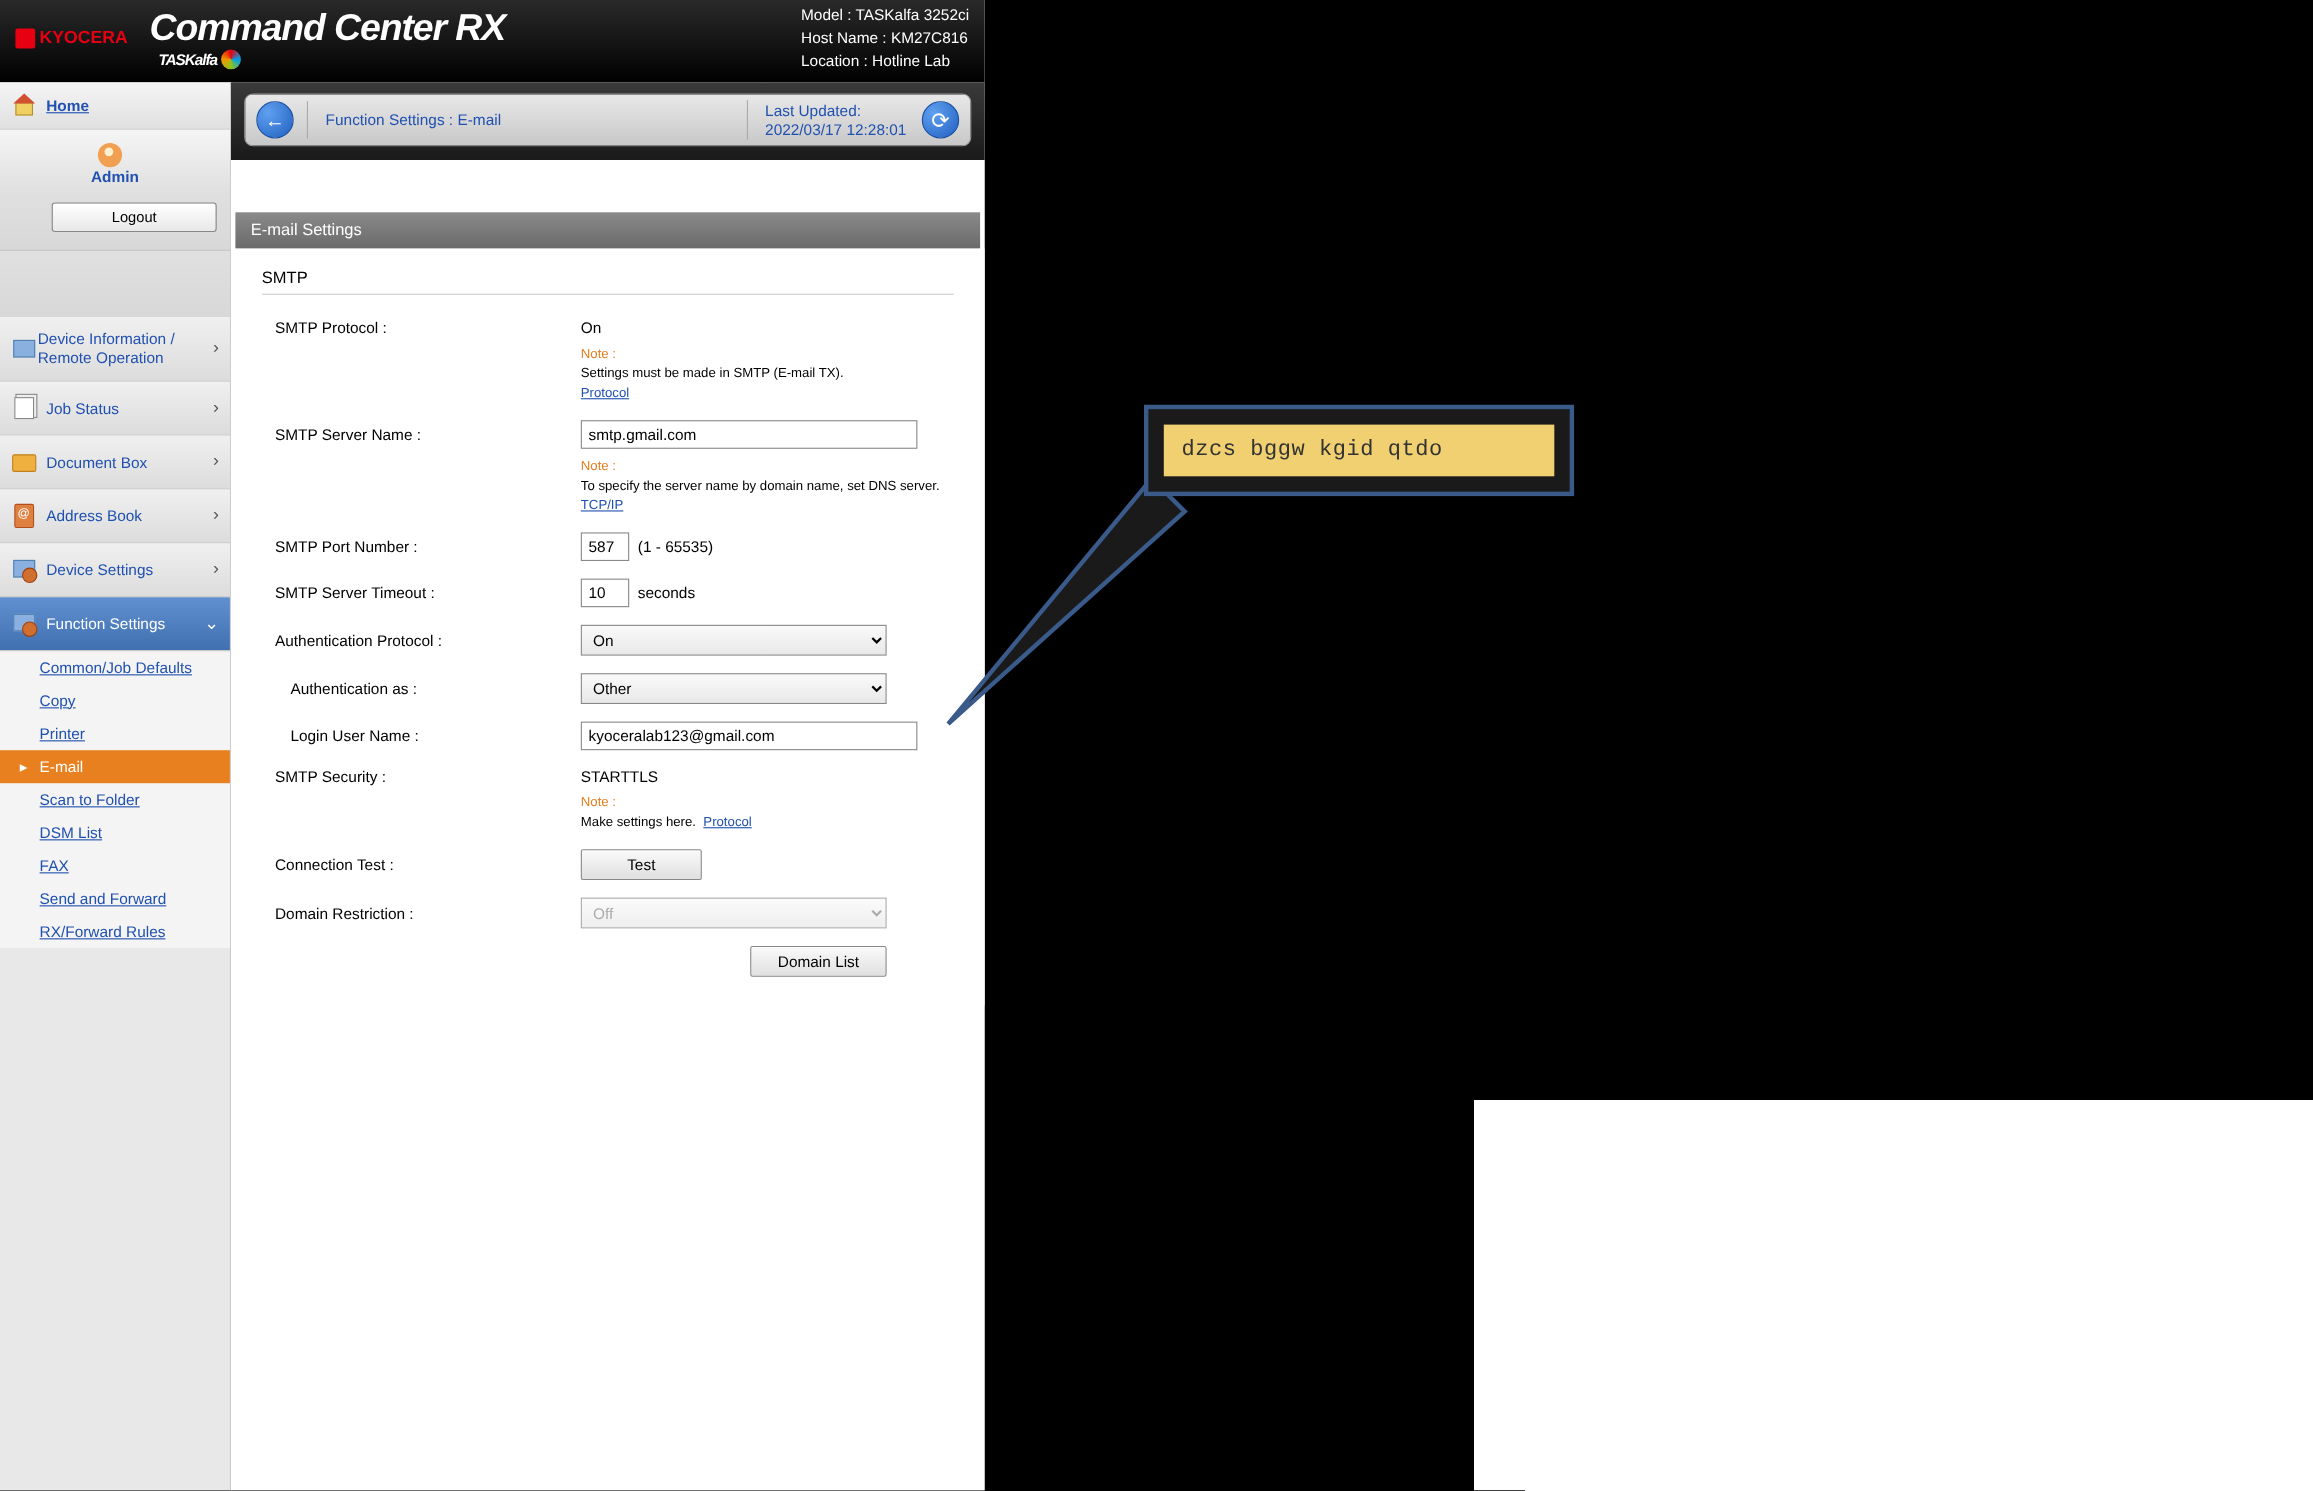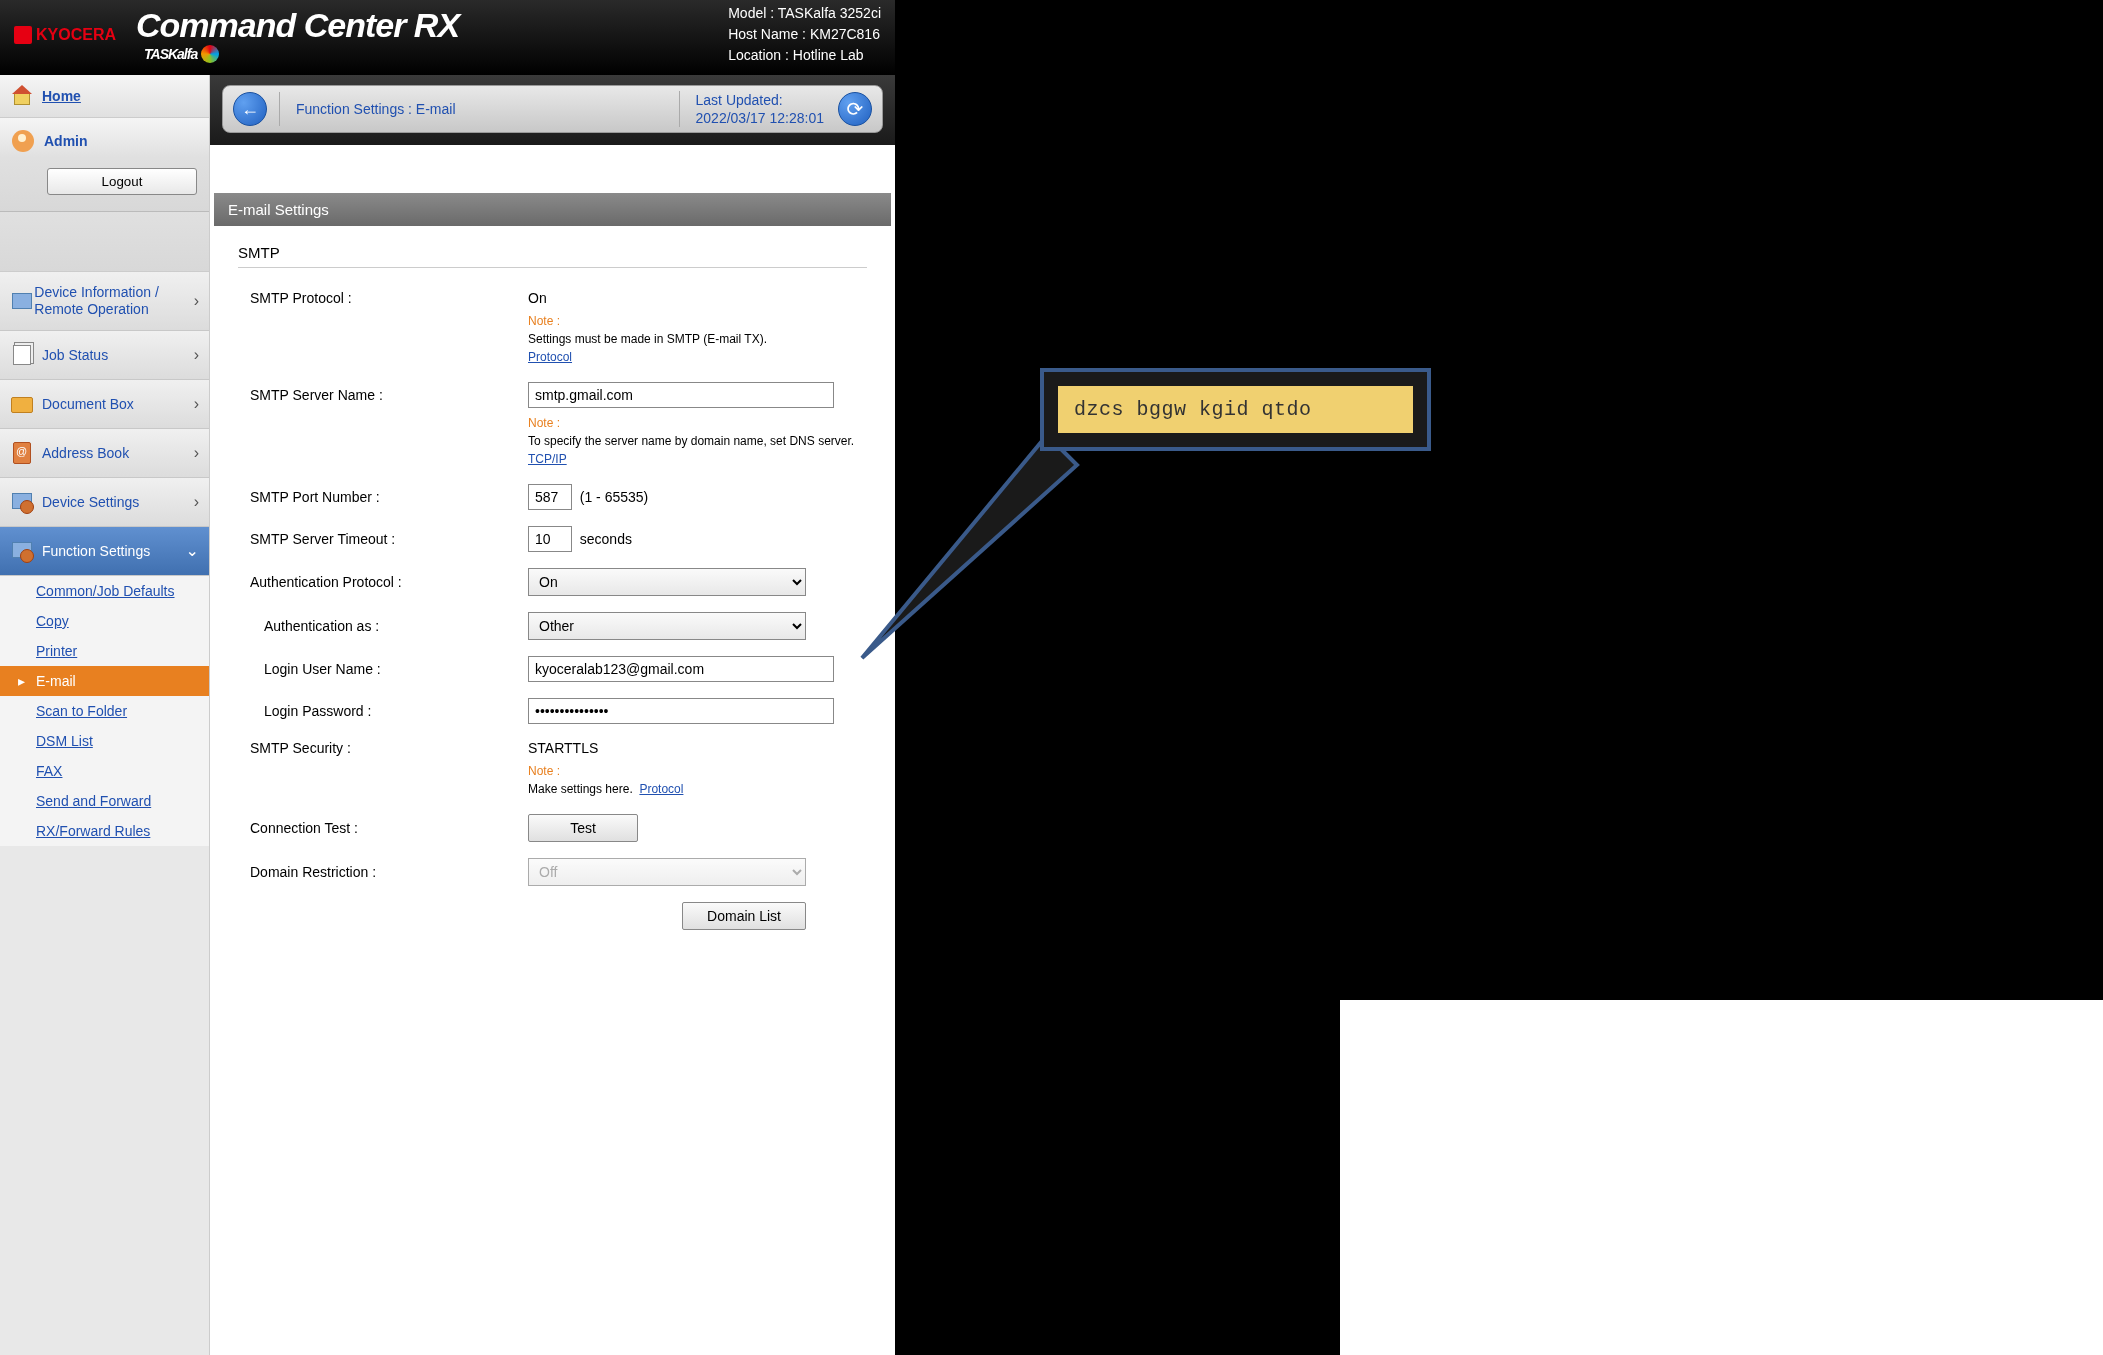--- a/index.html
+++ b/index.html
@@ -12,21 +12,21 @@
 .taskalfa { font-size: 14px; font-weight: bold; margin-left: 8px; display: flex; align-items: center; }
 .task-icon { width: 18px; height: 18px; background: conic-gradient(#e60012,#00a0e9,#8fc31f,#f39800,#e60012); border-radius: 50%; margin-left: 4px; display: inline-block; }
 .device-info { margin-left: 30px; font-size: 14px; line-height: 1.5; }
 .body { display: flex; flex: 1; }
 .sidebar { width: 210px; background: #e8e8e8; border-right: 1px solid #ccc; }
 .home-row { display: flex; align-items: center; padding: 10px 12px; background: linear-gradient(#f5f5f5,#e0e0e0); border-bottom: 1px solid #ccc; }
 .home-icon { width: 22px; height: 22px; margin-right: 8px; display: inline-block; position: relative; }
 .home-icon::before { content: ''; position: absolute; left: 2px; top: 8px; width: 14px; height: 10px; background: #f0d060; border: 1px solid #b09030; }
 .home-icon::after { content: ''; position: absolute; left: 0; top: 0; width: 0; height: 0; border-left: 10px solid transparent; border-right: 10px solid transparent; border-bottom: 9px solid #d05030; }
 .home-link { color: #2050b0; text-decoration: underline; font-weight: bold; }
-.admin-row { display: flex; align-items: center; padding: 12px 12px 6px 12px; background: linear-gradient(#f5f5f5,#e0e0e0); }
+.admin-row { display: flex; align-items: center; padding: 12px 12px 6px 12px; background: linear-gradient(#f5f5f5,#e0e0e0); flex-direction: column; }
 .user-icon { width: 22px; height: 22px; margin-right: 10px; display: inline-block; background: #f0a050; border-radius: 50%; position: relative; }
 .user-icon::after { content: ''; position: absolute; top: 4px; left: 6px; width: 8px; height: 8px; background: #fff0d0; border-radius: 50%; }
 .admin-text { color: #2050b0; font-weight: bold; }
 .logout-row { padding: 10px 12px 16px 12px; text-align: right; background: linear-gradient(#e0e0e0,#d8d8d8); border-bottom: 1px solid #bbb; }
 .logout-btn { width: 150px; padding: 5px; background: linear-gradient(#fff,#e8e8e8); border: 1px solid #888; border-radius: 3px; cursor: pointer; }
 .spacer { height: 60px; background: linear-gradient(#e0e0e0,#d8d8d8); border-bottom: 1px solid #ccc; }
 .nav-item { display: flex; align-items: center; padding: 12px 10px; background: linear-gradient(#f0f0f0,#dcdcdc); border-bottom: 1px solid #c8c8c8; cursor: pointer; color: #2050b0; position: relative; }
 .nav-item.active { background: linear-gradient(#6090d0,#4070b0); color: #fff; }
 .nav-chevron { position: absolute; right: 10px; color: #555; font-size: 16px; }
 .nav-item.active .nav-chevron { color: #fff; }
@@ -221,26 +221,20 @@
           </div>
         </div>
 
         <div class="form-row">
           <div class="form-label indent">Login User Name :</div>
           <div class="form-value">
             <input type="text" class="inp-wide" value="kyoceralab123@gmail.com" style="">
           </div>
         </div>
 
-        <div class="form-row">
-          <div class="form-label indent">Login Password :</div>
-          <div class="form-value">
-            <input type="password" class="inp-wide" value="•••••••••••••••" style="">
-          </div>
-        </div>
 
         <div class="form-row">
           <div class="form-label">SMTP Security :</div>
           <div class="form-value">STARTTLS</div>
         </div>
         <div class="note-block">
           <span class="note-label">Note :</span><br>
           <span>Make settings here.</span>&nbsp;
           <span class="inline-link">Protocol</span>
         </div>

